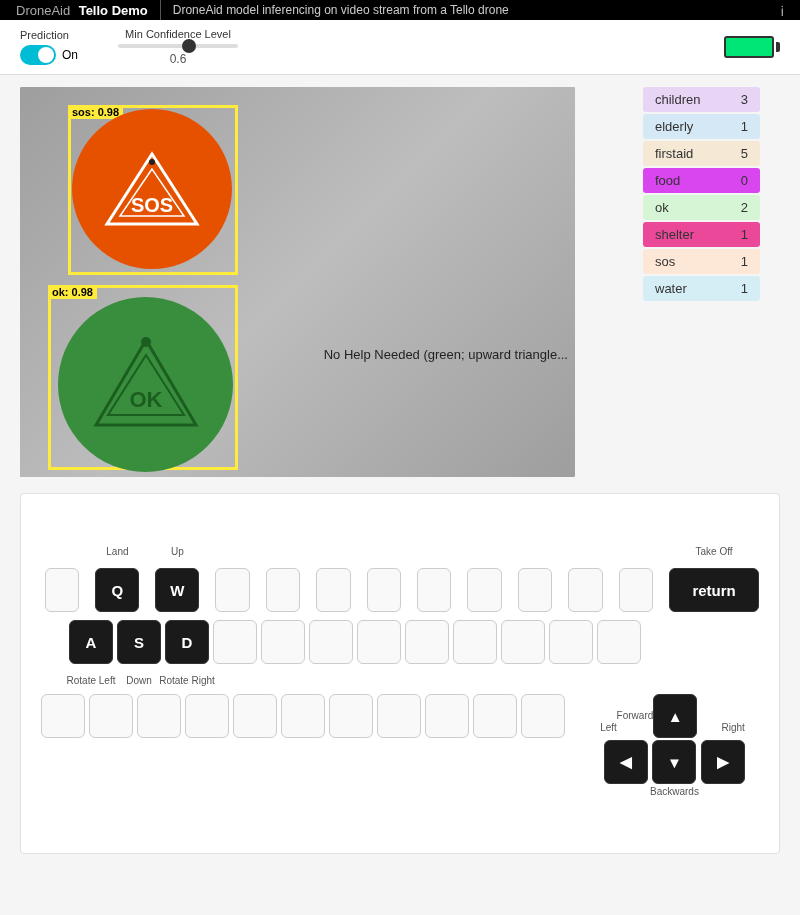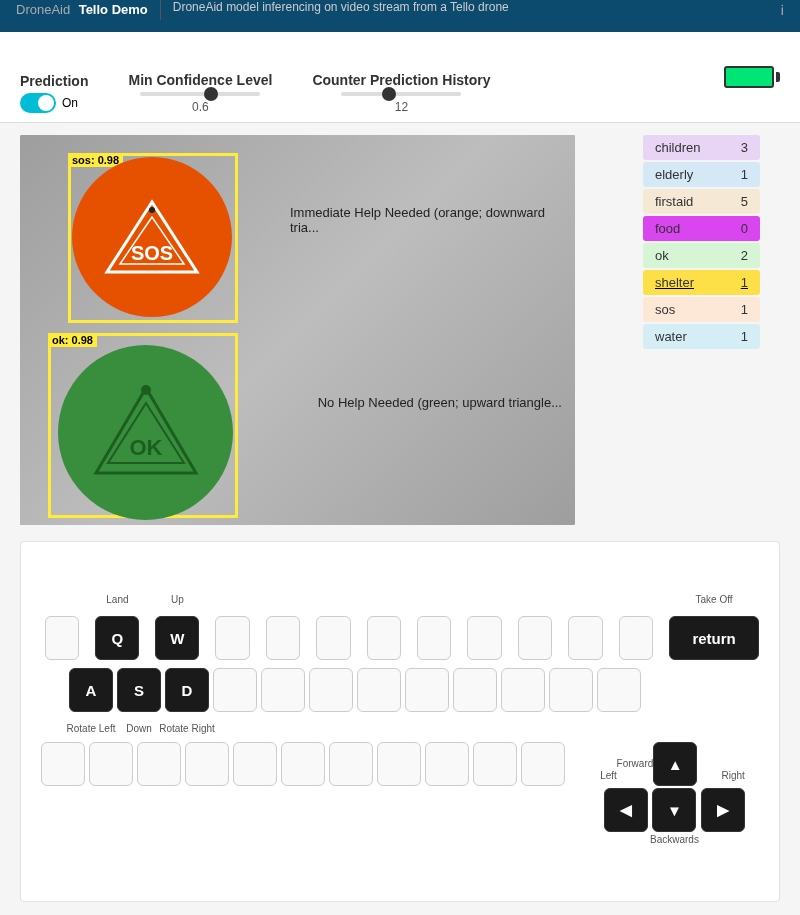--- a/index.html
+++ b/index.html
@@ -1,42 +1,42 @@
 <!DOCTYPE html>
 <html><head>
   <meta charset="utf-8">
   <style>
     * { box-sizing: border-box; margin: 0; padding: 0; }
     body { font-family: -apple-system, BlinkMacSystemFont, 'Segoe UI', Arial, sans-serif; background: #f5f5f5; width: 800px; min-height: 915px; }
 
     
     .header {
-      background: #0c4a6e;
+      background: #000000;
       color: #fff;
       display: flex;
-      align-items: flex-start;
+      align-items: center;
       padding: 0 16px;
-      height: 32px;
+      height: 20px;
       gap: 12px;
     }
     .header-divider { width: 1px; height: 20px; background: #555; }
     .header-desc { font-size: 12px; color: #ccc; }
     .header-info { margin-left: auto; color: #aaa; font-size: 14px; }
 
     
     .controls-bar {
       background: #fff;
       border-bottom: 1px solid #ddd;
       padding: 8px 20px;
       display: flex;
       align-items: center;
       gap: 40px;
     }
     .control-group { display: flex; flex-direction: column; gap: 4px; }
-    .control-label { font-size: 14px; font-weight: 700; color: #333; margin-top: 32px; }
+    .control-label { font-size: 11px; font-weight: 400; color: #333; }
     .control-value { font-size: 12px; color: #555; text-align: center; }
 
     
     .toggle-row { display: flex; align-items: center; gap: 6px; }
     .toggle {
       width: 36px; height: 20px;
       background: #00bcd4;
       border-radius: 10px;
       position: relative;
       cursor: pointer;
@@ -192,21 +192,21 @@
     }
     .video-text-help {
       position: absolute;
       top: 70px; right: 5px;
       font-size: 14px;
       color: #222;
       max-width: 280px;
     }
     .video-text-no-help {
       position: absolute;
-      top: 260px; right: 13px;
+      top: 260px; right: 7px;
       font-size: 14px;
       color: #222;
       max-width: 280px;
     }
 
     
     .sos-inner {
       display: flex; flex-direction: column; align-items: center; justify-content: center;
       width: 100%; height: 100%;
     }
@@ -286,41 +286,35 @@
       <span class="toggle-text">On</span>
     </div>
   </div>
 
   <div class="control-group slider-container">
     <span class="control-label">Min Confidence Level</span>
     <input type="range" class="slider" min="0" max="1" step="0.1" value="0.6" style="">
     <span class="control-value">0.6</span>
   </div>
 
-  <div class="control-group slider-container">
-    <span class="control-label">Counter Prediction History</span>
-    <input type="range" class="slider" min="1" max="30" step="1" value="12" style="">
-    <span class="control-value">12</span>
-  </div>
 
   <div class="battery-indicator">
     <div class="battery-body"></div>
     <div class="battery-tip"></div>
   </div>
 </div>
 
 <div class="main-content">
 
 
   <div class="video-prediction-row">
 
     <div class="video-area">
       <div class="video-bg">
 
-        <div class="video-text-help" style="font-size:13px;">Immediate Help Needed (orange; downward tria...</div>
         <div class="video-text-no-help" style="font-size:13px;">No Help Needed (green; upward triangle...</div>
 
         <div class="sos-bbox"></div>
         <div class="sos-label">sos: 0.98</div>
 
         <div class="sos-circle">
           <div class="sos-inner">
             <svg width="100" height="90" viewBox="0 0 100 90">
               <polygon points="50,10 5,80 95,80" fill="none" stroke="#fff" stroke-width="3"></polygon>
               <polygon points="50,25 18,72 82,72" fill="none" stroke="#fff" stroke-width="1.5"></polygon>
@@ -359,21 +353,21 @@
           <span class="pred-count">5</span>
         </div>
         <div class="pred-row" style="background: #d946ef;">
           <span class="pred-name">food</span>
           <span class="pred-count">0</span>
         </div>
         <div class="pred-row" style="background: rgb(213, 245, 213);">
           <span class="pred-name">ok</span>
           <span class="pred-count">2</span>
         </div>
-        <div class="pred-row" style="background: #fde047; text-decoration: underline;">
+        <div class="pred-row" style="background: #ec4899;">
           <span class="pred-name">shelter</span>
           <span class="pred-count">1</span>
         </div>
         <div class="pred-row" style="background: rgb(253, 232, 216);">
           <span class="pred-name">sos</span>
           <span class="pred-count">1</span>
         </div>
         <div class="pred-row" style="background: rgb(213, 238, 245);">
           <span class="pred-name">water</span>
           <span class="pred-count">1</span>

